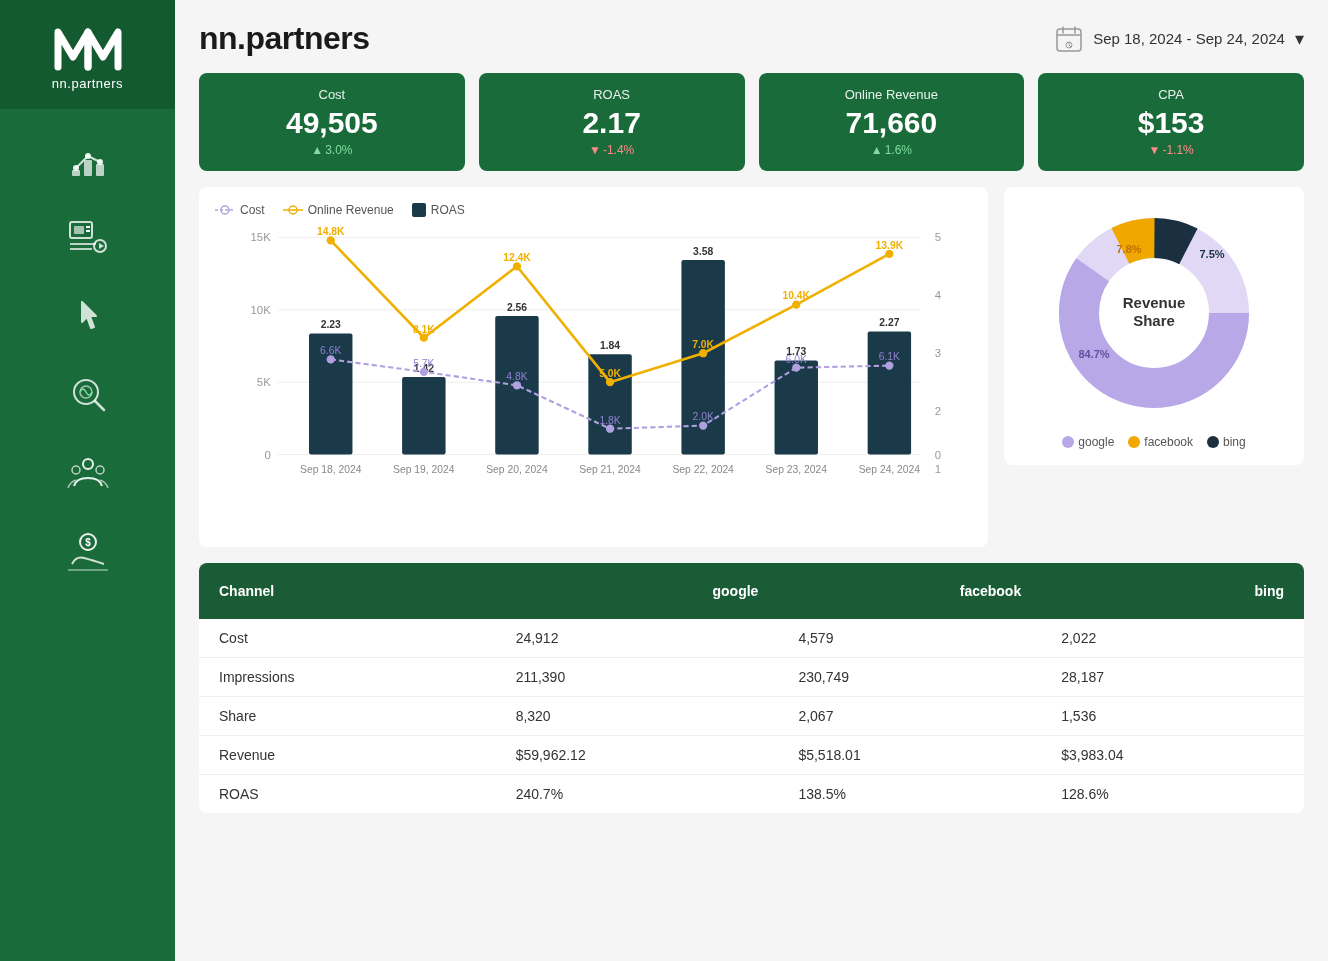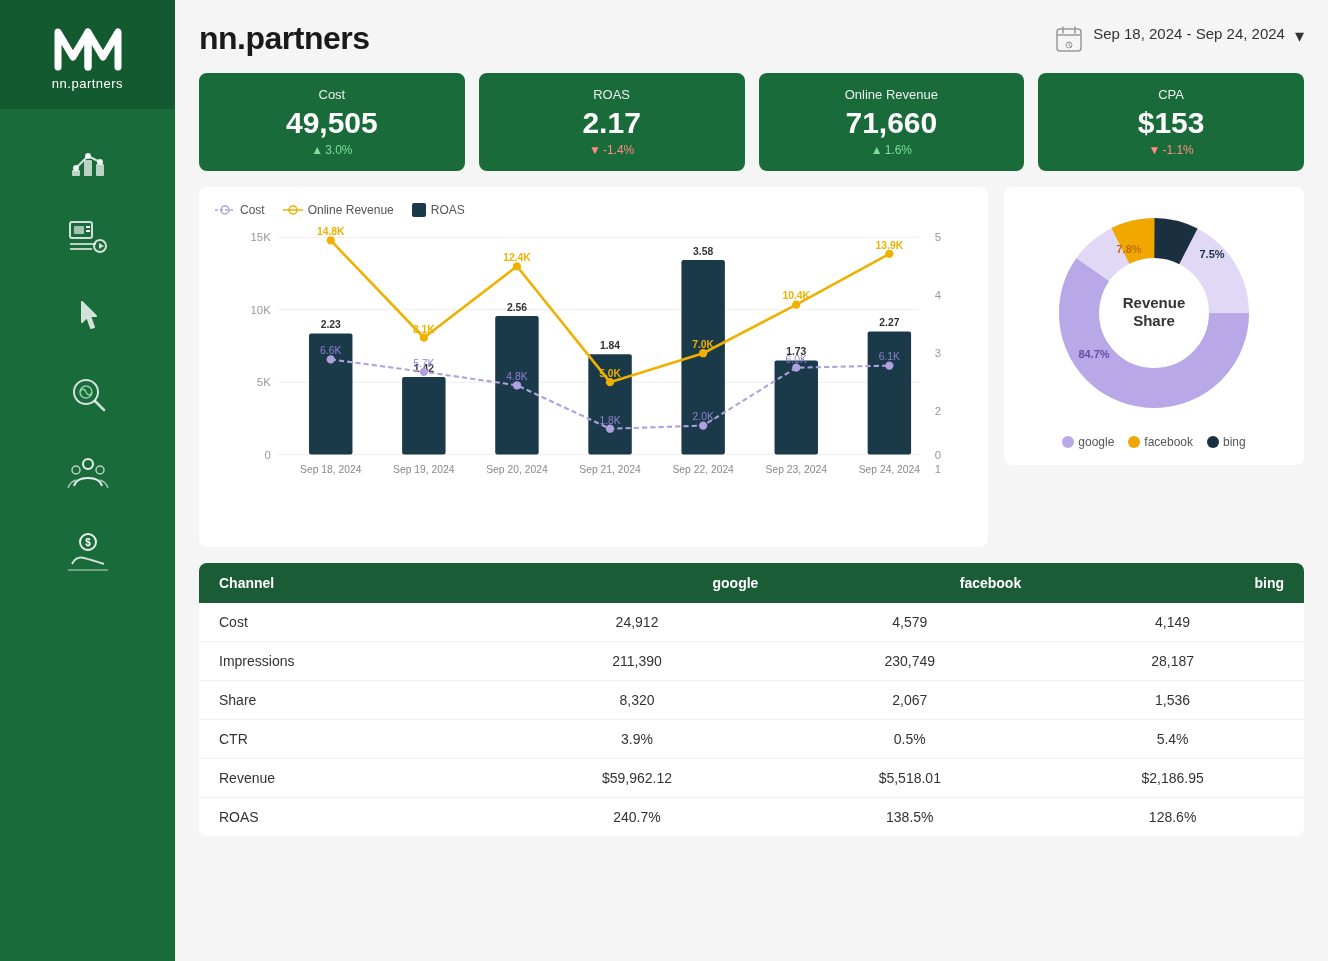--- a/index.html
+++ b/index.html
@@ -67,20 +67,21 @@
       justify-content: space-between;
     }
     .header-title {
       font-size: 32px;
       font-weight: 700;
       color: #1a1a1a;
       letter-spacing: -0.5px;
     }
     .header-date {
       display: flex;
+      align-items: center;
       gap: 10px;
       font-size: 15px;
       color: #333;
     }
     .header-date svg { width: 28px; height: 28px; color: #999; }
     .header-date .chevron { font-size: 18px; color: #333; cursor: pointer; }
 
     
     .kpi-row {
       display: grid;
@@ -145,26 +146,26 @@
     .donut-dot { width: 12px; height: 12px; border-radius: 50%; }
 
     
     .table-section {
       background: #fff;
       border-radius: 8px;
       overflow: hidden;
     }
     table { width: 100%; border-collapse: collapse; font-size: 14px; }
     thead tr { background: #1a5c35; color: #fff; }
-    thead th { padding: 12px 20px; text-align: left; font-weight: 600; }
+    thead th { padding: 20px 20px; text-align: left; font-weight: 600; }
     thead th:not(:first-child) { text-align: right; }
     tbody tr { border-bottom: 1px solid #f0f0f0; }
     tbody tr:last-child { border-bottom: none; }
     tbody td { padding: 11px 20px; color: #333; }
-    tbody td:not(:first-child) { text-align: center; margin-top: 8px; }
+    tbody td:not(:first-child) { text-align: left; margin-top: 8px; }
 
     
     .bar-chart-svg { width: 100%; height: 300px; }
   </style>
 </head>
 <body>
 
 <nav class="sidebar">
   <div class="sidebar-logo">
     <svg viewBox="0 0 70 50" fill="none" xmlns="http://www.w3.org/2000/svg">
@@ -447,45 +448,39 @@
           <th>google</th>
           <th>facebook</th>
           <th>bing</th>
         </tr>
       </thead>
       <tbody id="table-body">
       <tr>
       <td>Cost</td>
       <td>24,912</td>
       <td>4,579</td>
-      <td>4,149</td>
+      <td>2,022</td>
     </tr>
           <tr>
       <td>Impressions</td>
       <td>211,390</td>
       <td>230,749</td>
       <td>28,187</td>
     </tr>
           <tr>
       <td>Share</td>
       <td>8,320</td>
       <td>2,067</td>
       <td>1,536</td>
     </tr>
           <tr>
-      <td>CTR</td>
-      <td>3.9%</td>
-      <td>0.5%</td>
-      <td>5.4%</td>
-    </tr>
-          <tr>
       <td>Revenue</td>
       <td>$59,962.12</td>
       <td>$5,518.01</td>
-      <td>$2,186.95</td>
+      <td>$3,983.04</td>
     </tr>
           <tr>
       <td>ROAS</td>
       <td>240.7%</td>
       <td>138.5%</td>
       <td>128.6%</td>
     </tr>
         </tbody>
     </table>
   </div>

